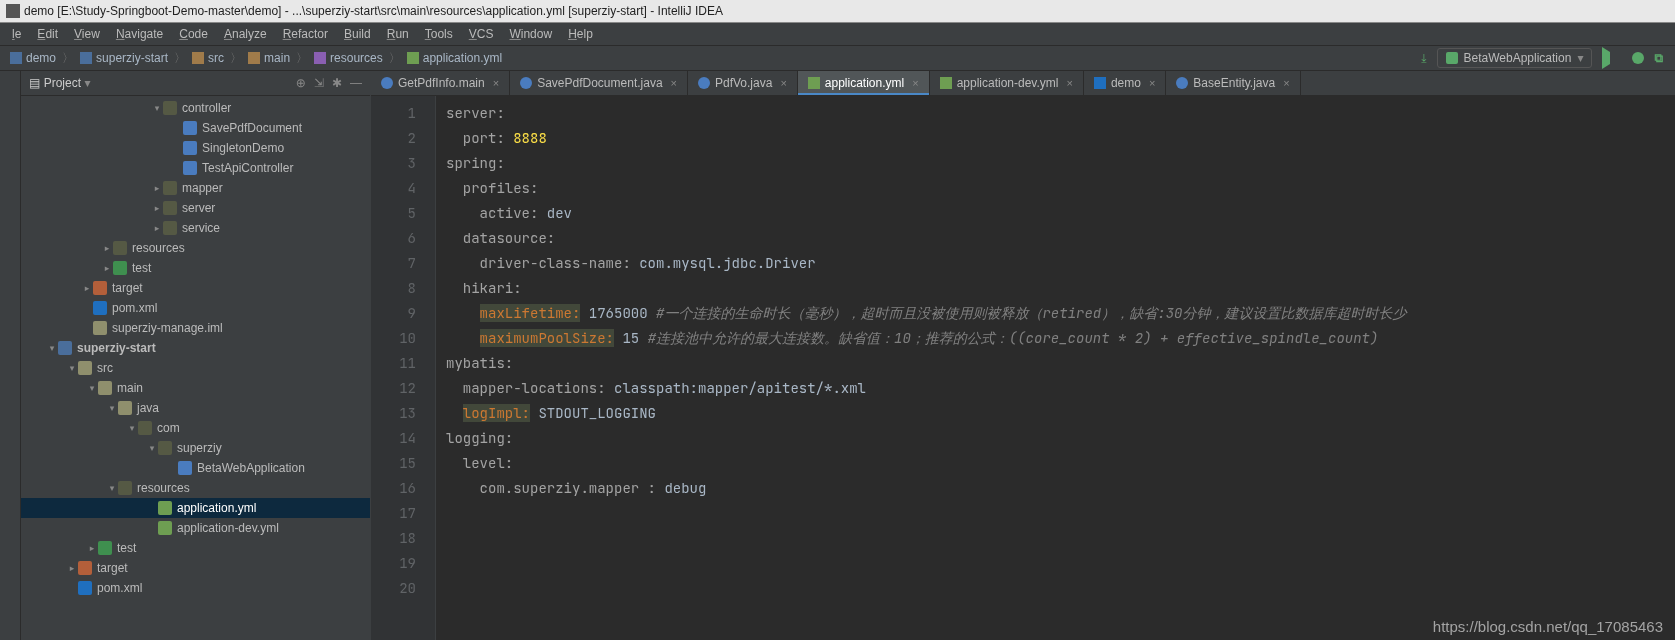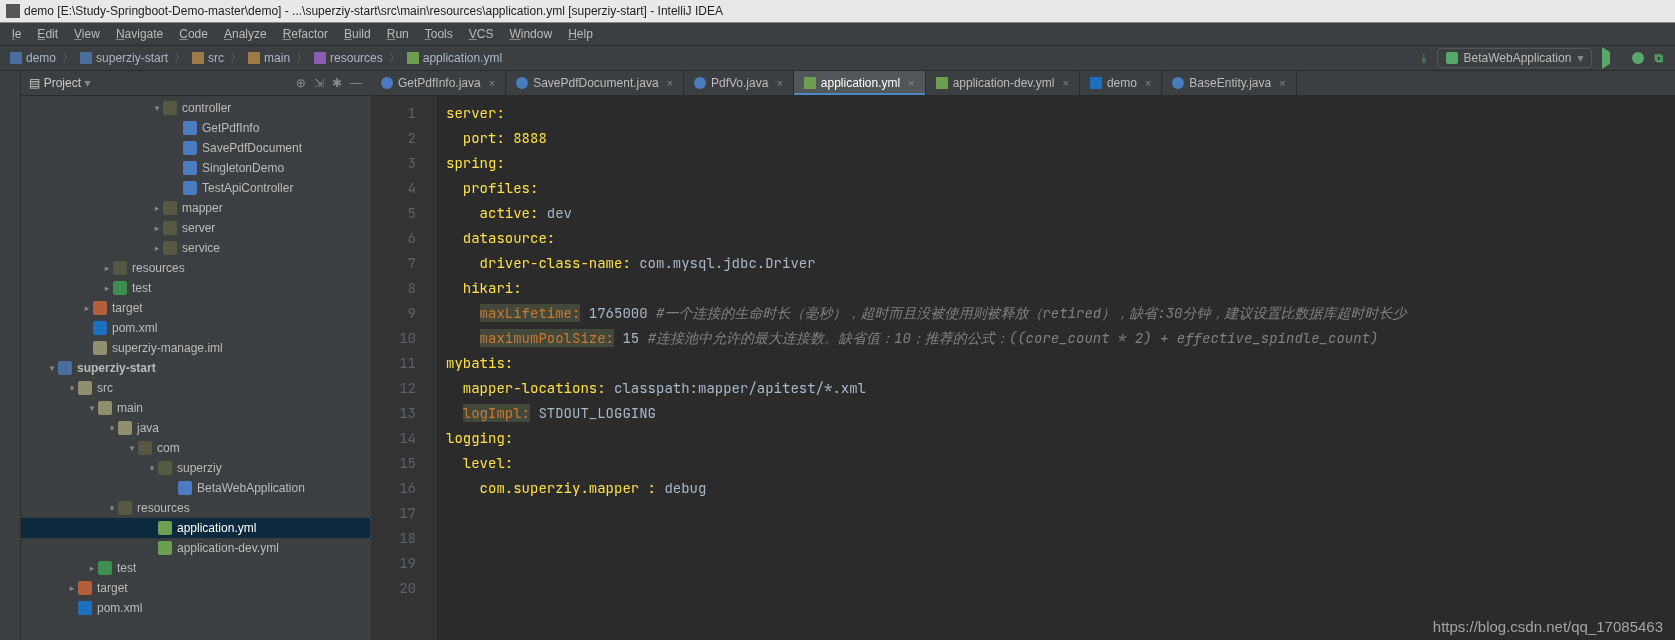--- a/index.html
+++ b/index.html
@@ -57,21 +57,21 @@
   .tab .ico{width:12px;height:12px;}
   .tab .close{color:#888;margin-left:3px;font-size:11px;}
   .ico-jk{background:#4a7cbf;border-radius:50%;}
   .ico-yk{background:#6e9e52;}
   .ico-maven{background:#1f6fbf;}
   .ico-jclass{background:#4a7cbf;border-radius:50%;}
   .editor{flex:1;display:flex;font-family:"JetBrains Mono","Consolas",monospace;font-size:14px;position:relative;}
   .lnums{width:45px;background:#313335;color:#606366;text-align:right;padding:5px 6px 0 0;line-height:25px;}
   .gut2{width:13px;background:#313335;border-right:1px solid #3c3f41;}
   .code{flex:1;padding:5px 0 0 10px;line-height:25px;white-space:pre;color:#a9b7c6;}
-  .k{color:#fde047;}
+  .k{color:#a3a3a3;}
   .khl{color:#cc7832;background:#42483a;}
   .n{color:#fde047;}
   .s{color:#a9b7c6;}
   .c{color:#808080;font-style:italic;}
   .watermark{position:absolute;right:12px;bottom:8px;color:#b8b8b8;font-size:15px;font-family:Arial;opacity:0.85;}
 </style>
 </head>
 <body>
 
 <div class="titlebar">
@@ -159,25 +159,20 @@
       </div>
       <div class="tree" id="tree">
           <div class="trow" style="padding-left: 130px;">
             <span class="arrow">▾</span>
             <span class="ico ico-dir-dark"></span>
             <span class="lbl">controller</span>
           </div>
           <div class="trow" style="padding-left: 150px;">
             <span class="arrow"></span>
             <span class="ico ico-java"></span>
-            <span class="lbl">GetPdfInfo</span>
-          </div>
-          <div class="trow" style="padding-left: 150px;">
-            <span class="arrow"></span>
-            <span class="ico ico-java"></span>
             <span class="lbl">SavePdfDocument</span>
           </div>
           <div class="trow" style="padding-left: 150px;">
             <span class="arrow"></span>
             <span class="ico ico-java"></span>
             <span class="lbl">SingletonDemo</span>
           </div>
           <div class="trow" style="padding-left: 150px;">
             <span class="arrow"></span>
             <span class="ico ico-java"></span>
@@ -288,21 +283,21 @@
             <span class="ico ico-mvn"></span>
             <span class="lbl">pom.xml</span>
           </div>
         </div>
     </div>
   </div>
   <div class="right">
     <div class="tabs" id="tabs">
         <div class="tab">
           <span class="ico ico-jk"></span>
-          <span>GetPdfInfo.java</span>
+          <span>GetPdfInfo.main</span>
           <span class="close">×</span>
         </div>
         <div class="tab">
           <span class="ico ico-jk"></span>
           <span>SavePdfDocument.java</span>
           <span class="close">×</span>
         </div>
         <div class="tab">
           <span class="ico ico-jk"></span>
           <span>PdfVo.java</span>

